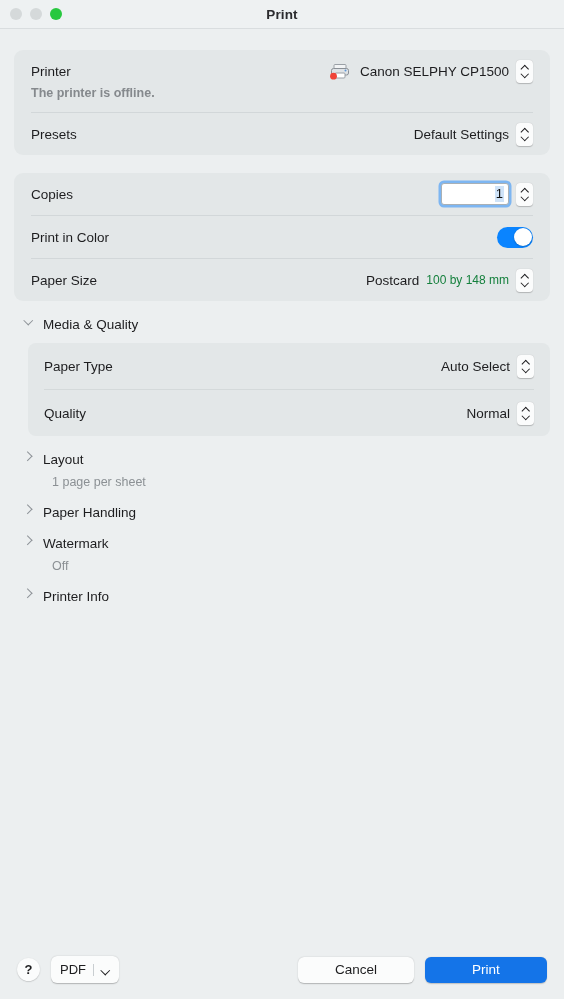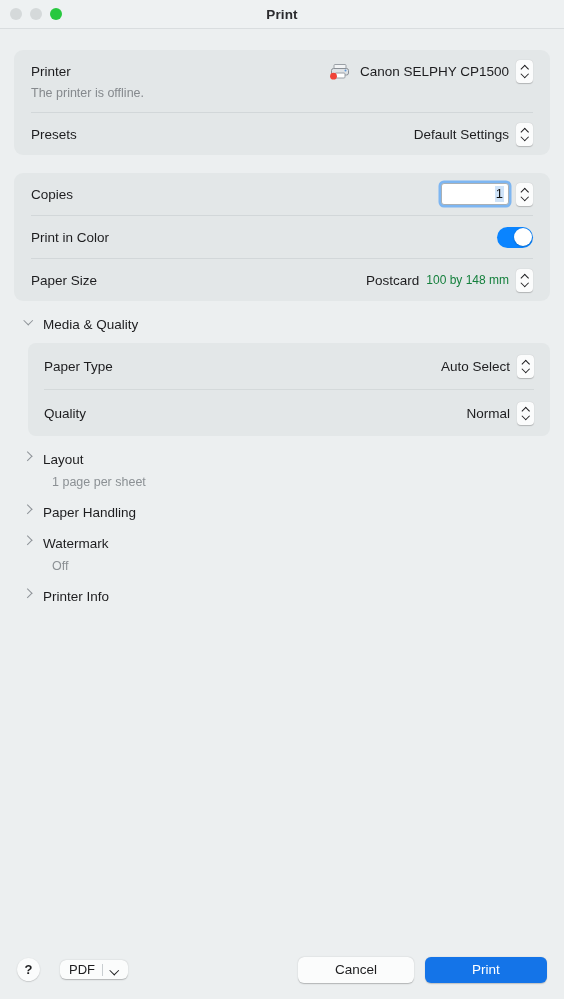--- a/index.html
+++ b/index.html
@@ -91,20 +91,21 @@
   .sep {
     height: 1px;
     background: #d2d7d9;
     margin: 0 17px;
   }
   .sep.inner { background: #d4d9da; margin: 0 16px; }
 
   .subtitle-row {
     padding: 0 17px 11px 17px;
     margin-top: -9px;
+    font-weight: bold;
   }
   .subtitle-row .sub {
     font-size: 12.5px;
     color: #85898d;
   }
 
   
   .chevron-btn {
     width: 17px;
     height: 23px;
@@ -259,22 +260,22 @@
     background: #fbfcfc;
     box-shadow: 0 0.5px 1.2px rgba(0,0,0,0.25);
     display: flex;
     align-items: center;
     justify-content: center;
     font-size: 13px;
     font-weight: bold;
     color: #1d1d1f;
   }
   .pdf-btn {
-    height: 19px;
-    margin-left: 20px;
+    height: 27px;
+    margin-left: 11px;
     background: #fbfcfc;
     border-radius: 6px;
     box-shadow: 0 0.5px 1.2px rgba(0,0,0,0.25);
     display: flex;
     align-items: center;
     padding: 0 9px;
     gap: 7px;
   }
   .pdf-btn .pdf-label {
     font-size: 13px;

